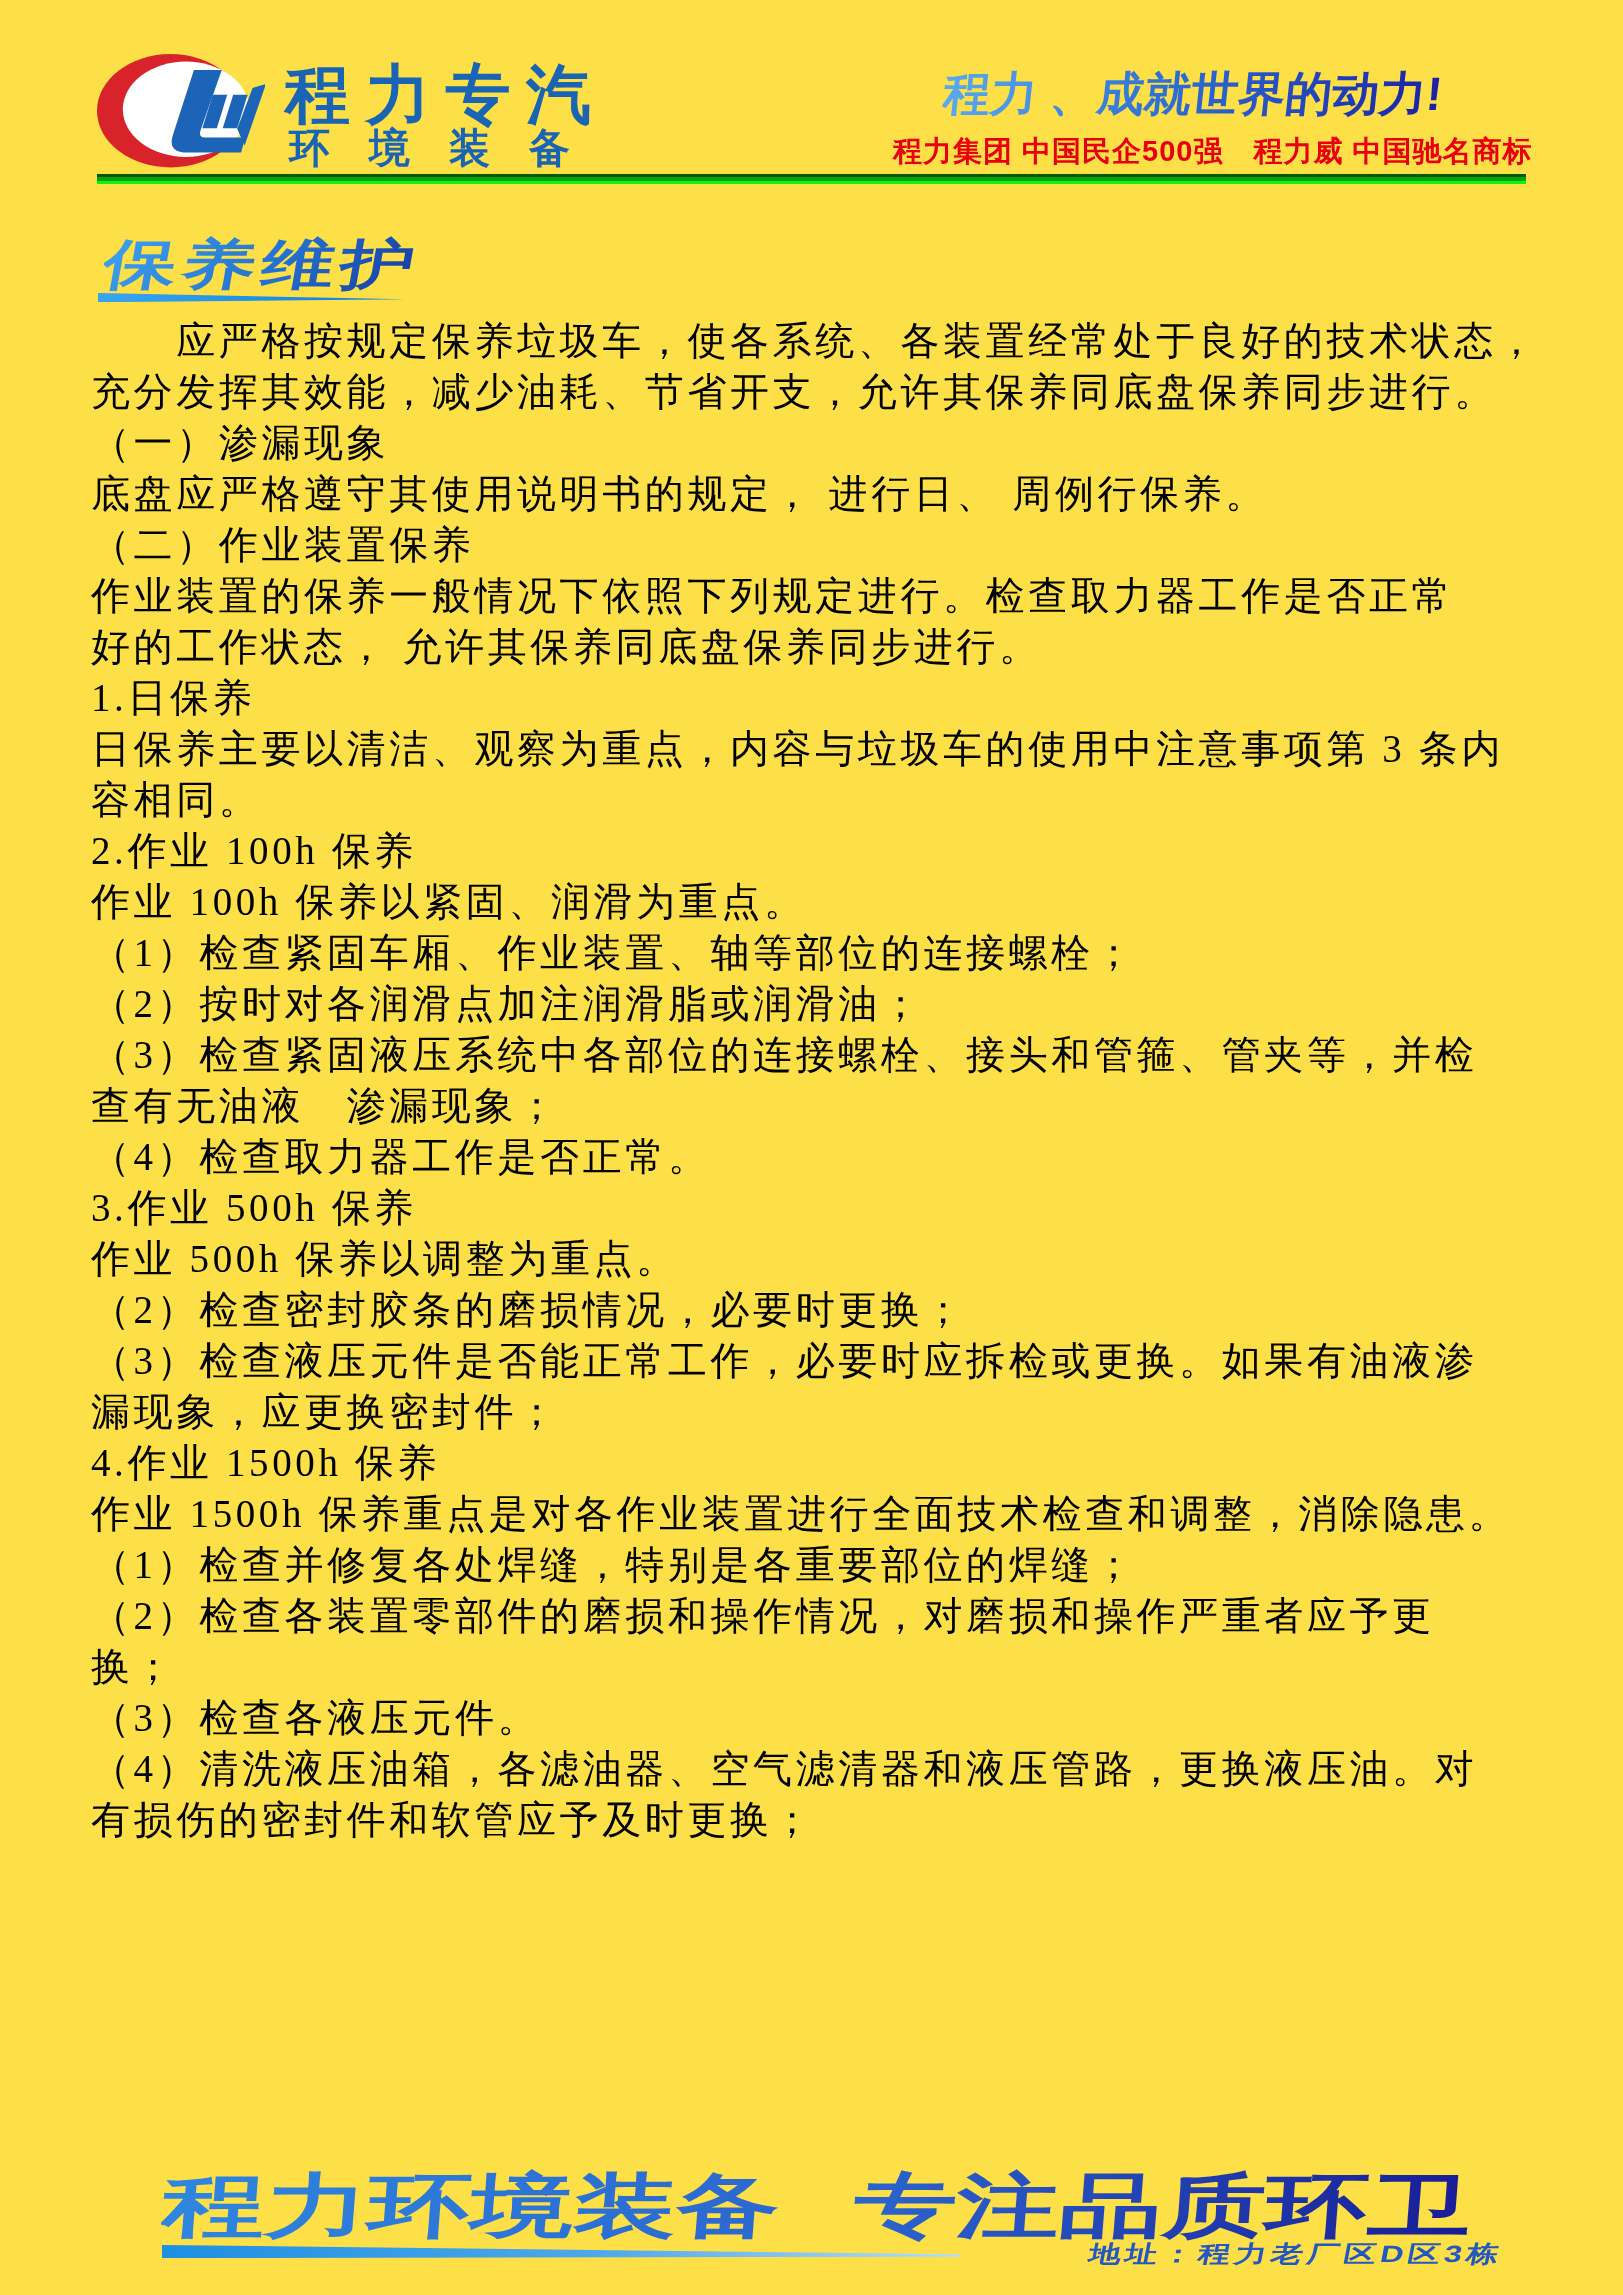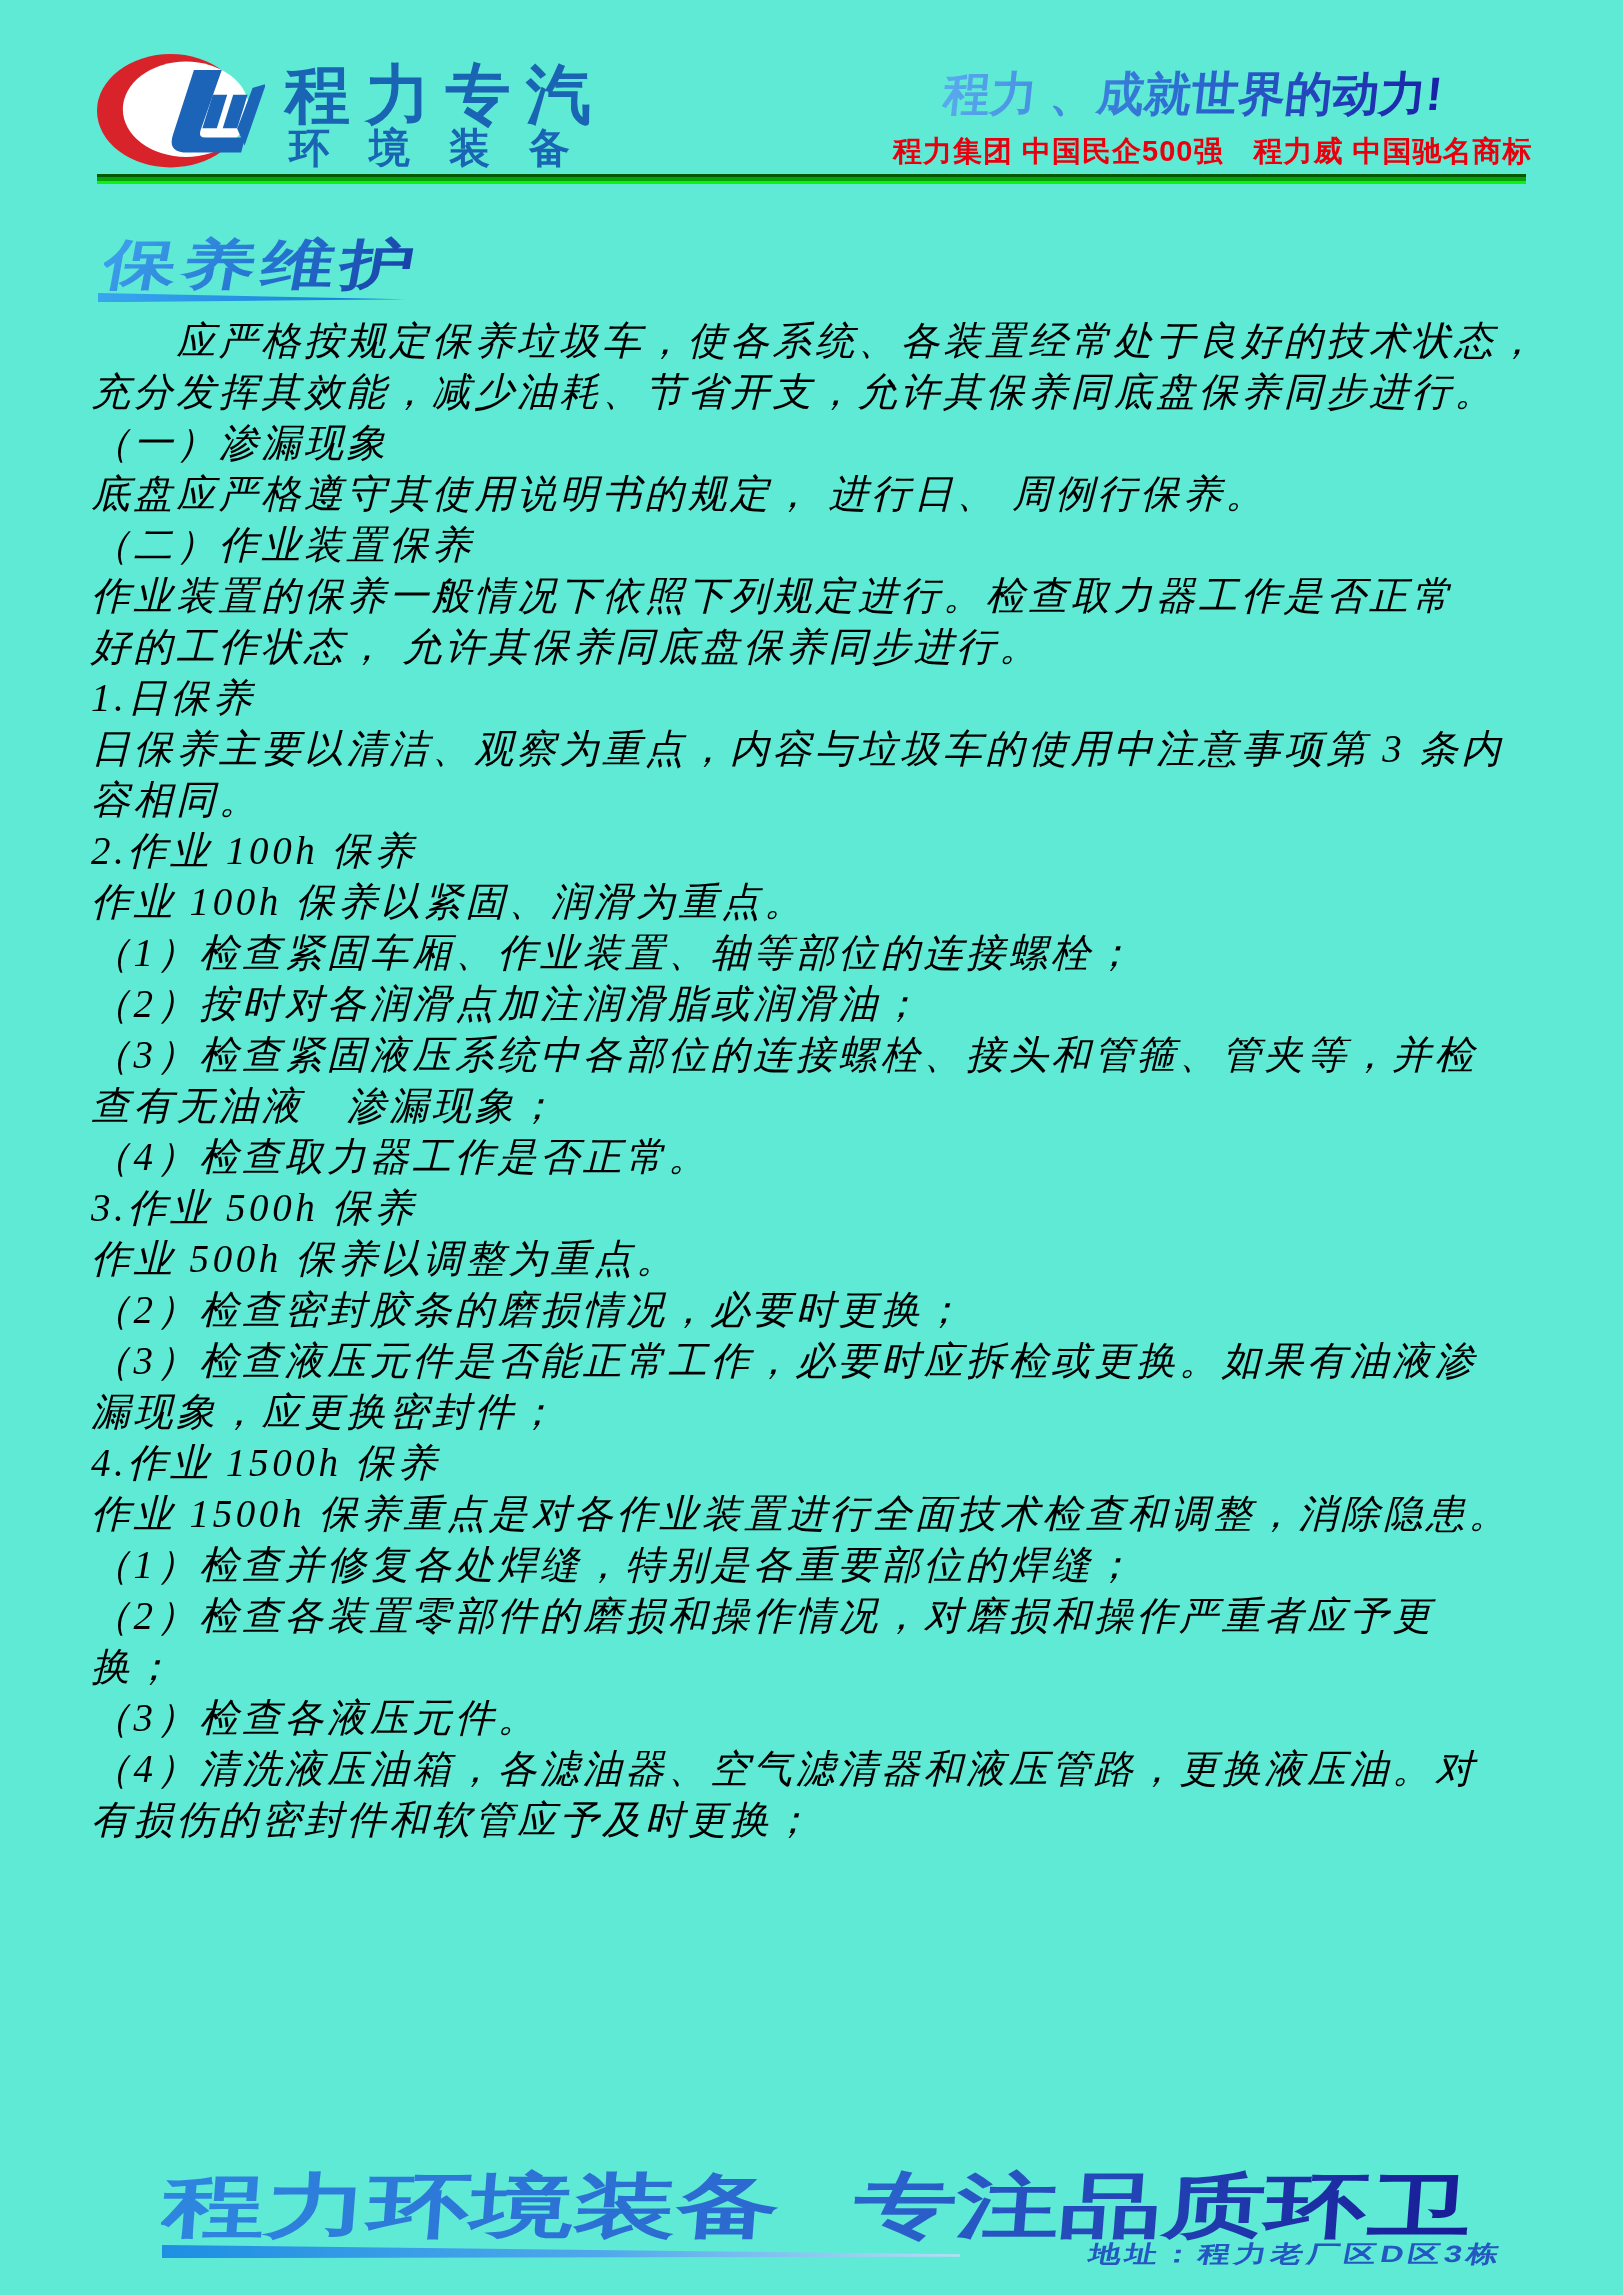--- a/index.html
+++ b/index.html
@@ -1,16 +1,16 @@
 <!DOCTYPE html>
 <html style="font-size:8.2px"><head>
 <meta charset="utf-8">
 <style>
   html,body{margin:0;padding:0;background:#ffffff;}
-  .page{position:relative;width:1623px;height:2295px;background:#5eead4;overflow:hidden;
+  .page{position:relative;width:1623px;height:2295px;background:#fde047;overflow:hidden;
         font-family:"Liberation Sans","DejaVu Sans",sans-serif;}
 
   
   .logo-mark{position:absolute;left:96px;top:50px;width:169px;height:123px;}
   .brand-cn{position:absolute;left:285px;top:51px;font-size:65px;font-weight:bold;
             letter-spacing:15.3px;color:#1A64B4;white-space:pre;}
   .brand-sub{position:absolute;left:289px;top:121px;font-size:41px;font-weight:bold;
              letter-spacing:39px;color:#1A64B4;white-space:pre;}
   .slogan{position:absolute;left:940px;top:63px;font-size:47px;font-weight:900;white-space:pre;
           transform:skewX(-6deg);transform-origin:left bottom;
@@ -28,21 +28,21 @@
          background:linear-gradient(115deg,#3FA4EE 0%,#2470CE 55%,#16379E 100%);
          -webkit-background-clip:text;background-clip:text;color:transparent;}
   .title-swoosh{position:absolute;left:98px;top:293px;width:307px;height:9.2px;
                 background:linear-gradient(90deg,#38A6EE 0%,#0E7BD8 100%);
                 clip-path:polygon(0 0,100% 68%,0 100%);}
 
   
   .body-text{position:absolute;left:91px;top:315px;
              font-family:"Liberation Serif","DejaVu Serif",serif;
              font-size:39px;letter-spacing:3.6px;line-height:51px;color:#000000;}
-  .body-text .line{white-space:pre;height:51px;font-style:italic;}
+  .body-text .line{white-space:pre;height:51px;}
 
   
   .footer-slogan{position:absolute;left:166px;top:2160px;font-size:70px;font-weight:900;
                  white-space:pre;word-spacing:31px;
                  transform:scaleX(1.47) skewX(-3deg);transform-origin:left top;
                  background:linear-gradient(90deg,#2E86DF 0%,#2B62CC 55%,#181C96 100%);
                  -webkit-background-clip:text;background-clip:text;color:transparent;}
   .footer-swoosh{position:absolute;left:162px;top:2245px;width:798px;height:13.3px;
                  background:linear-gradient(90deg,#1E8FE2 0%,#4FA8EA 55%,#B7DDF7 100%);
                  clip-path:polygon(0 0,100% 70%,100% 88%,0 100%);}

